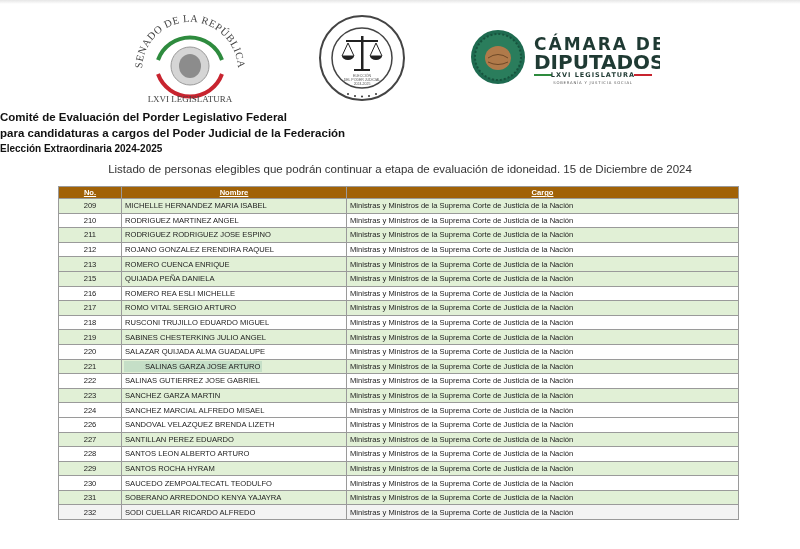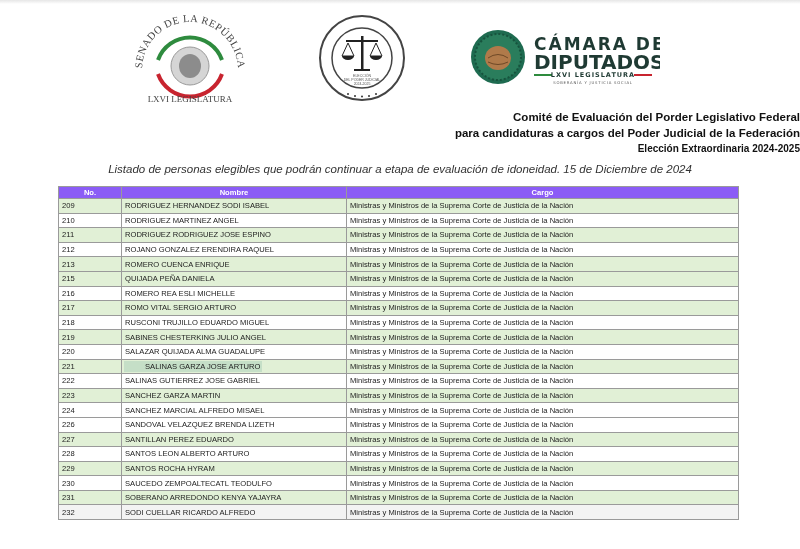--- a/index.html
+++ b/index.html
@@ -2,31 +2,31 @@
 <html><head>
 <meta charset="utf-8">
 <style>
   html,body{margin:0;padding:0;}
   body{width:800px;height:549px;overflow:hidden;background:#ffffff;position:relative;font-family:"Liberation Sans",sans-serif;color:#222;}
   .topshade{position:absolute;left:0;top:0;width:800px;height:4px;background:linear-gradient(#e6e6e6,#ffffff);}
   .logo{position:absolute;}
   #logo-senado{left:128px;top:12px;width:124px;height:94px;}
   #logo-comite{left:318px;top:14px;width:88px;height:88px;}
   #logo-camara{left:470px;top:27px;width:190px;height:60px;}
-  .heading{position:absolute;left:0;width:800px;text-align:right;font-weight:bold;font-size:11.5px;color:#111;}
+  .heading{position:absolute;left:0;width:800px;text-align:left;font-weight:bold;font-size:11.5px;color:#111;}
   #h1{top:111px;}
   #h2{top:127px;}
   #h3{top:143px;font-size:10px;}
-  #subtitle{position:absolute;left:0;width:800px;top:163px;text-align:center;font-style:italic;font-size:11.5px;color:#333;}
+  #subtitle{position:absolute;left:0;width:800px;top:163px;text-align:center;font-size:11.5px;color:#333;}
   table{position:absolute;left:58px;top:186px;border-collapse:collapse;width:681px;font-size:7.6px;}
-  th{background:#8b5cf6;color:#ffffff;font-weight:bold;height:11px;padding:0;border:1px solid #9a9a9a;font-size:7.6px;line-height:9px;}
+  th{background:#a16207;color:#ffffff;font-weight:bold;height:11px;padding:0;border:1px solid #9a9a9a;font-size:7.6px;line-height:9px;text-decoration:underline;}
   td{height:13.6px;padding:0 3px;border:1px solid #9a9a9a;line-height:13px;white-space:nowrap;color:#222;}
   tr.odd td{background:#e1f0d6;}
   tr.even td{background:#ffffff;}
-  td.no{text-align:left;width:56px;}
+  td.no{text-align:center;width:56px;}
   td.nombre{width:218px;}
   td.sel span{background:#c5dfc7;box-shadow:0 0 0 1px #c5dfc7;padding-left:20px;}
   tr.last td{background:#f3f3f3;margin-top:44px;}
 </style>
 </head>
 <body>
 
 <div class="topshade"></div>
 
 <svg class="logo" id="logo-senado" viewBox="0 0 124 94">
@@ -87,21 +87,21 @@
   <thead>
     <tr>
       <th>No.</th>
       <th>Nombre</th>
       <th>Cargo</th>
     </tr>
   </thead>
   <tbody>
     <tr class="odd">
         <td class="no">209</td>
-        <td class="nombre">RODRIGUEZ HERNANDEZ SODI ISABEL</td>
+        <td class="nombre">MICHELLE HERNANDEZ MARIA ISABEL</td>
         <td>Ministras y Ministros de la Suprema Corte de Justicia de la Nación</td>
       </tr>
     <tr class="even">
         <td class="no">210</td>
         <td class="nombre">RODRIGUEZ MARTINEZ ANGEL</td>
         <td>Ministras y Ministros de la Suprema Corte de Justicia de la Nación</td>
       </tr>
     <tr class="odd">
         <td class="no">211</td>
         <td class="nombre">RODRIGUEZ RODRIGUEZ JOSE ESPINO</td>

